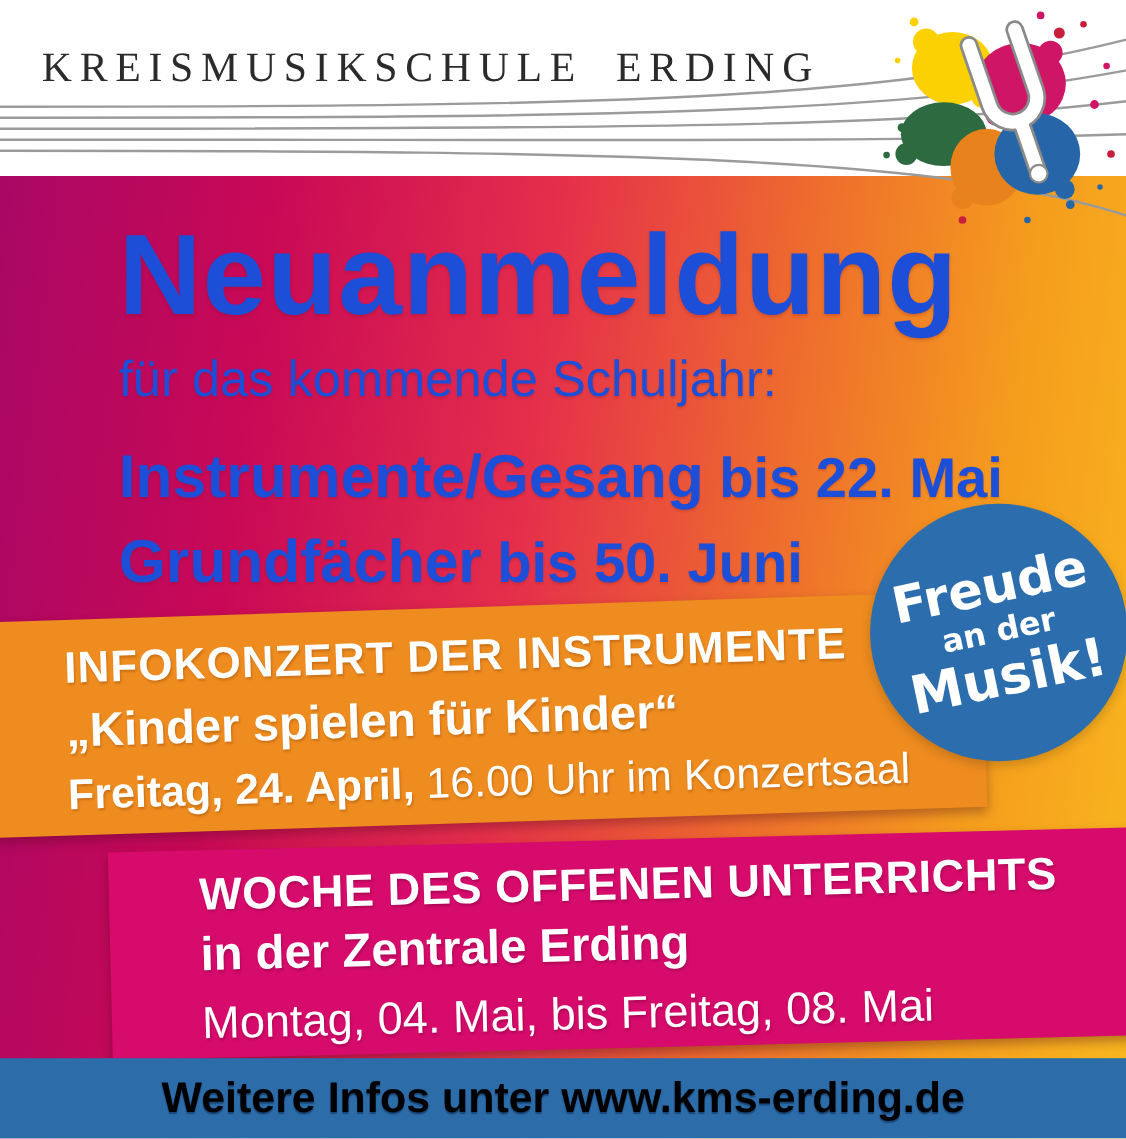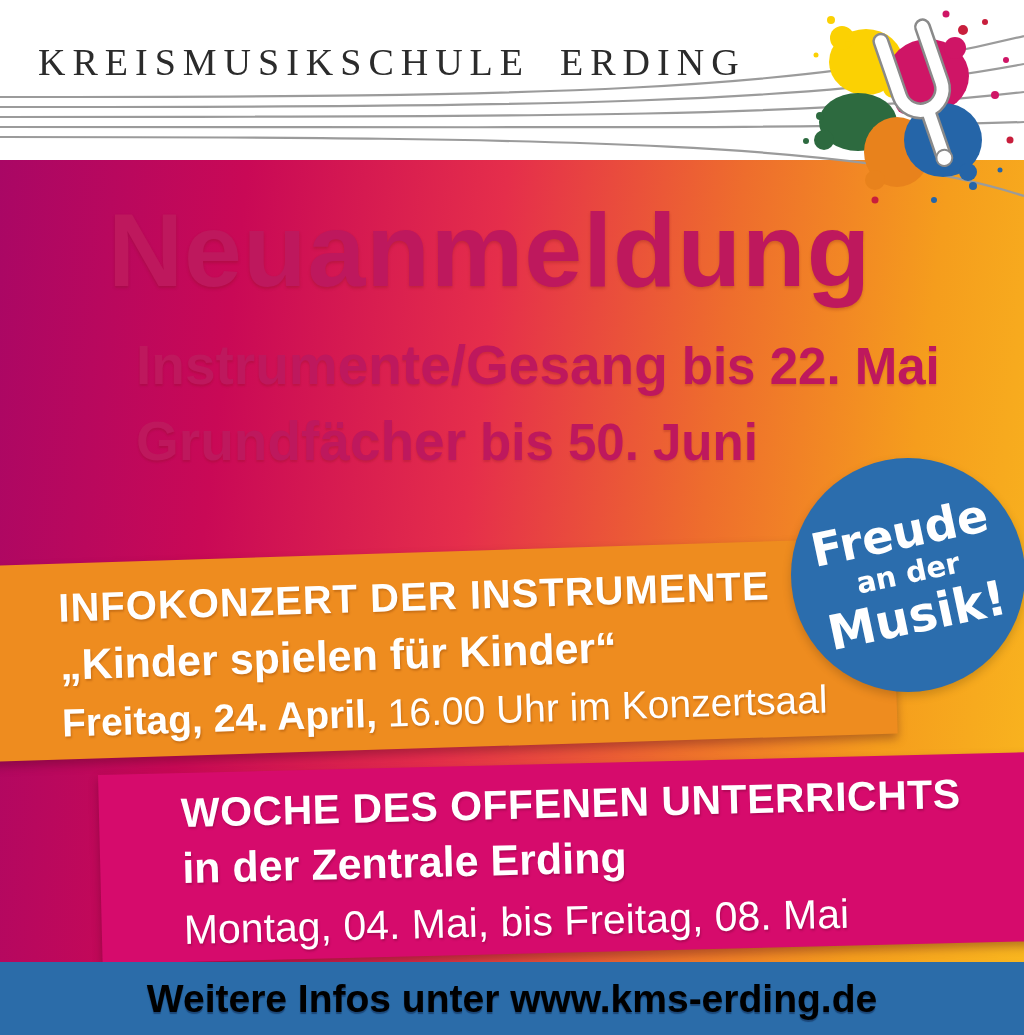--- a/index.html
+++ b/index.html
@@ -32,32 +32,32 @@
     background:linear-gradient(97deg,
       var(--bg_left,#a90765) 0%,
       #c90956 22%,
       var(--bg_mid,#e52e4b) 45%,
       #ee6d2d 66%,
       #f59d1d 84%,
       var(--bg_right,#f9b71f) 100%);
     z-index:0;
   }
   
-  .hero{position:absolute;left:108px;top:198px;z-index:2;color:#be185d;}
+  .hero{position:absolute;left:108px;top:198px;z-index:2;color:#1d4ed8;}
   .hero-title{
     font-size:104px;font-weight:bold;line-height:104px;margin:0;
     letter-spacing:1px;text-shadow:0 2px 3px rgba(120,20,20,.25);
   }
   .hero-subtitle{
     font-size:46px;line-height:52px;margin-top:16px;
     text-shadow:0 2px 2px rgba(120,20,20,.2);
   }
   .deadlines{margin-top:32px;}
   .deadline-row{line-height:62px;white-space:nowrap;text-shadow:0 2px 2px rgba(120,20,20,.2);}
-  .deadline-subject{font-size:55px;font-weight:bold;margin-left:28px;}
+  .deadline-subject{font-size:55px;font-weight:bold;}
   .deadline-date{font-size:51px;font-weight:bold;margin-left:14px;}
   
   .banner-orange{
     position:absolute;left:-16px;top:566px;width:908px;height:196px;
     background:var(--orange_banner,#ee8c1f);
     transform:rotate(-1.8deg);transform-origin:0 0;
     box-shadow:0 5px 10px rgba(70,10,30,.35);
     z-index:3;color:#fff;
     padding:20px 0 0 73px;box-sizing:border-box;
     text-shadow:1px 2px 2px rgba(120,50,0,.3);
@@ -179,20 +179,21 @@
       <g fill="none" stroke="#ffffff" stroke-width="12" stroke-linecap="round">
         <path d="M8,4 V62 a22,22 0 0 0 44,0 V4"></path>
         <path d="M30,84 V130"></path>
       </g>
       <circle cx="30" cy="135" r="8" fill="#ffffff" stroke="#8a8a8a" stroke-width="2"></circle>
     </g>
   </svg>
 
   <div class="hero">
     <h1 class="hero-title">Neuanmeldung</h1>
+    <div class="hero-subtitle">für das kommende Schuljahr:</div>
     <div class="deadlines">
       <div class="deadline-row">
         <span class="deadline-subject">Instrumente/Gesang</span><span class="deadline-date">bis 22. Mai</span>
       </div>
       <div class="deadline-row">
         <span class="deadline-subject">Grundfächer</span><span class="deadline-date">bis 50. Juni</span>
       </div>
     </div>
   </div>
 

